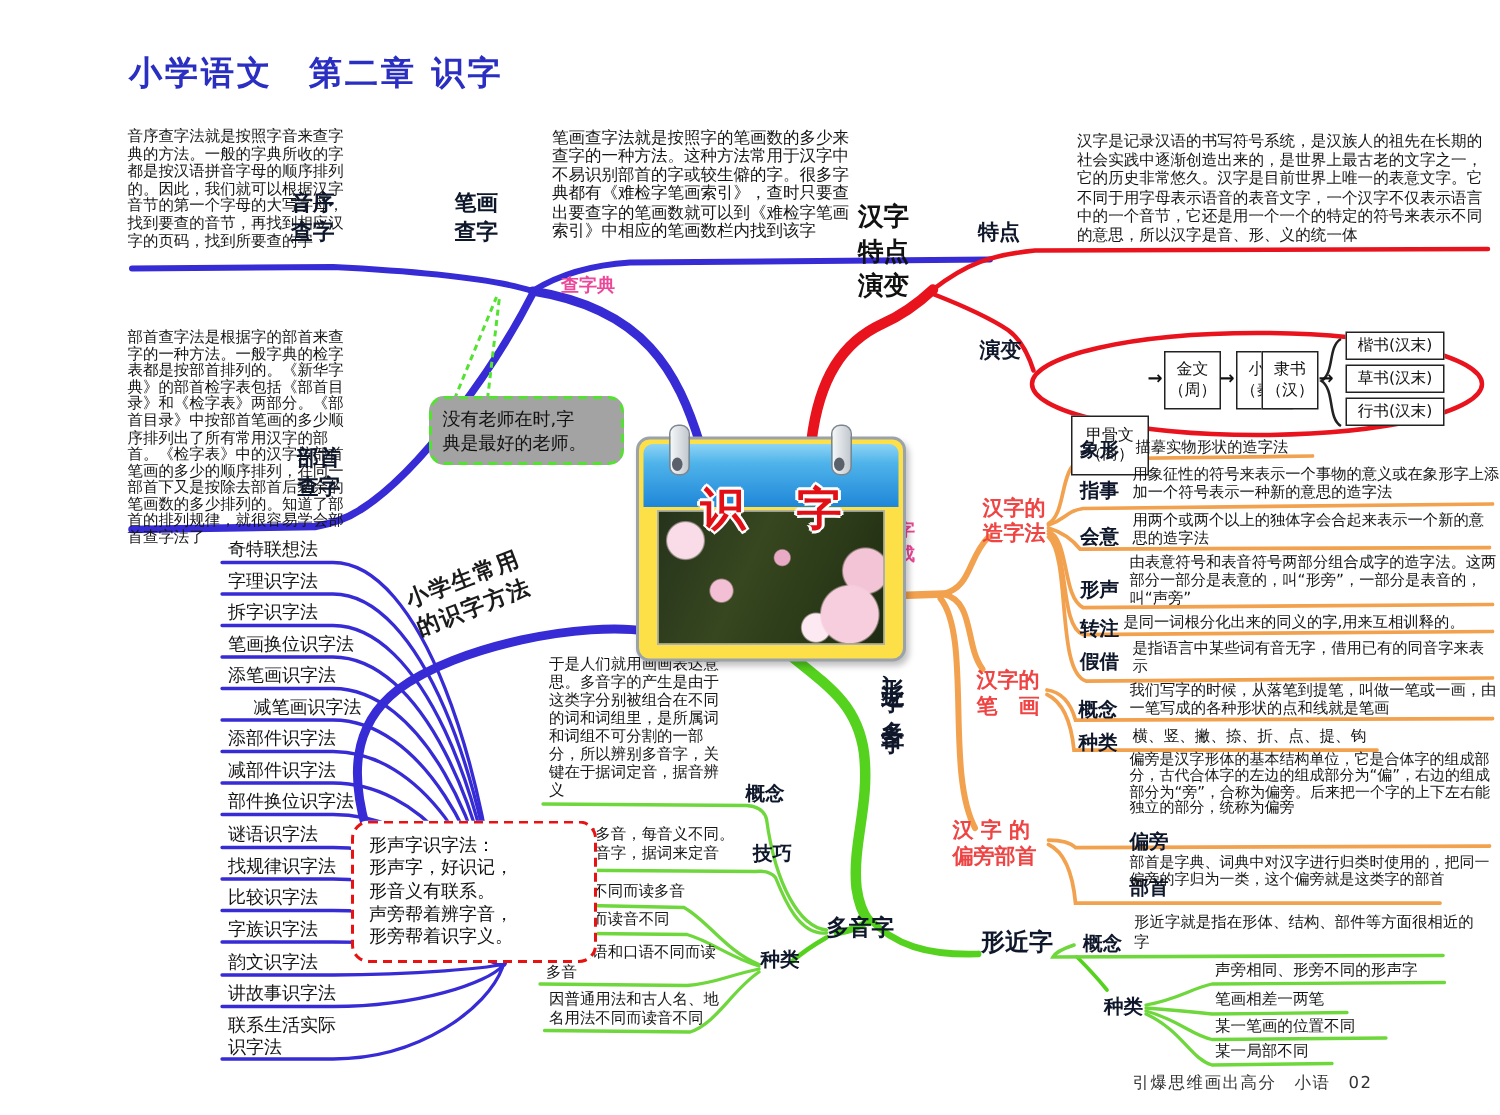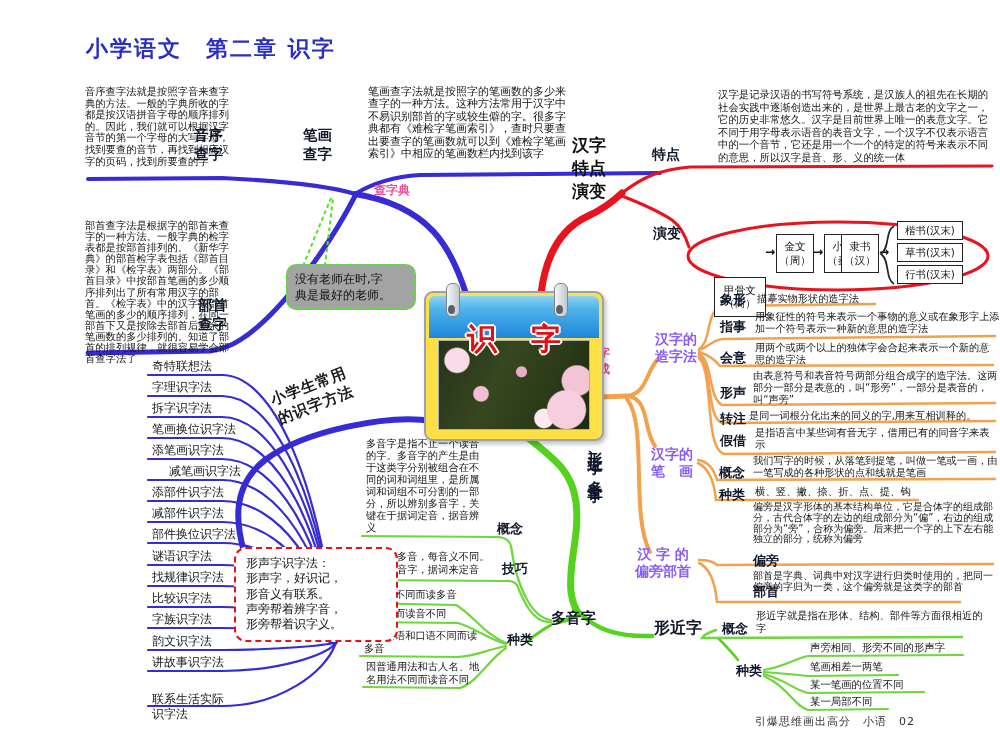--- a/index.html
+++ b/index.html
@@ -3,21 +3,21 @@
 <meta charset="utf-8">
 <style>
   html,body{margin:0;padding:0;background:#ffffff;}
   #canvas{position:relative;width:1000px;height:743px;background:#fff;overflow:hidden;
           font-family:"DejaVu Sans","Liberation Sans",sans-serif;color:#111;}
   #branches{position:absolute;left:0;top:0;z-index:1;}
   .abs{position:absolute;z-index:3;}
   .note{font-size:10.3px;line-height:11.6px;color:#151515;}
   .item{font-size:12px;white-space:nowrap;color:#151515;}
   .lbl{font-size:13px;font-weight:bold;white-space:pre-line;color:#0f172a;}
-  .midlbl{font-size:14px;font-weight:bold;white-space:pre-line;line-height:1.18;color:#8b5cf6;text-align:center;}
+  .midlbl{font-size:14px;font-weight:bold;white-space:pre-line;line-height:1.18;color:#ef4444;}
   .biglbl{font-size:12px;font-weight:bold;white-space:pre-line;line-height:1.3;color:#ec4899;}
   .nowrap{white-space:nowrap;}
   .preline{white-space:pre-line;}
   .title{font-size:22px;font-weight:bold;color:#2a2fc2;letter-spacing:2px;white-space:nowrap;}
   .footer{font-size:11px;color:#333;letter-spacing:1px;white-space:nowrap;}
   .callout-green{border:2px dashed #54e231;border-radius:10px;background:#a3a3a3;
     padding:5px 7px;font-size:12px;line-height:1.35;white-space:pre-line;z-index:4;}
   .callout-red{border:2.2px dashed #e81212;border-radius:12px;background:#fff;
     padding:7px 10px;font-size:12px;line-height:1.28;white-space:pre-line;z-index:4;}
   
@@ -214,33 +214,33 @@
   <div class="abs item" style="left:152px;top:463px;margin-left:17px;">减笔画识字法</div>
   <div class="abs item" style="left:152px;top:484px;">添部件识字法</div>
   <div class="abs item" style="left:152px;top:505px;">减部件识字法</div>
   <div class="abs item" style="left:152px;top:526px;">部件换位识字法</div>
   <div class="abs item" style="left:152px;top:548px;">谜语识字法</div>
   <div class="abs item" style="left:152px;top:569px;">找规律识字法</div>
   <div class="abs item" style="left:152px;top:590px;">比较识字法</div>
   <div class="abs item" style="left:152px;top:611px;">字族识字法</div>
   <div class="abs item" style="left:152px;top:633px;">韵文识字法</div>
   <div class="abs item" style="left:152px;top:654px;">讲故事识字法</div>
-  <div class="abs item preline" style="left:152px;top:676px;white-space:pre-line;line-height:1.25;margin-top:16px;">联系生活实际
+  <div class="abs item preline" style="left:152px;top:676px;white-space:pre-line;line-height:1.25;">联系生活实际
 识字法</div>
   <div class="abs callout-red" style="left:234px;top:547px;width:140px;">形声字识字法：
 形声字，好识记，
 形音义有联系。
 声旁帮着辨字音，
 形旁帮着识字义。</div>
 
   <div class="abs lbl vertical" style="left:584px;top:440px;height:152px;font-size:15.5px;">形近字、多音字</div>
 
   <div class="abs lbl" style="left:551px;top:609px;font-size:15px;">多音字</div>
   <div class="abs lbl" style="left:497px;top:520px;">概念</div>
-  <div class="abs note" style="left:366px;top:437px;width:114px;line-height:12px;">多音字是指不止一个读音的字。多音字的产生是由于这类字分别被组合在不同的词和词组里，是所属词和词组不可分割的一部分，所以辨别多音字，关键在于据词定音，据音辨义</div>
+  <div class="abs note" style="left:366px;top:437px;width:114px;line-height:12px;">于是人们就用画画表达意思。多音字的产生是由于这类字分别被组合在不同的词和词组里，是所属词和词组不可分割的一部分，所以辨别多音字，关键在于据词定音，据音辨义</div>
   <div class="abs lbl" style="left:502px;top:560px;">技巧</div>
   <div class="abs note" style="left:366px;top:550px;width:130px;line-height:13px;">汉字有多音，每音义不同。遇到多音字，据词来定音</div>
   <div class="abs lbl" style="left:507px;top:631px;">种类</div>
   <div class="abs note nowrap" style="left:364px;top:589px;">因词性不同而读多音</div>
   <div class="abs note nowrap" style="left:364px;top:608px;">因词义而读音不同</div>
   <div class="abs note" style="left:364px;top:629px;width:116px;line-height:12.5px;">因书面语和口语不同而读多音</div>
   <div class="abs note" style="left:366px;top:660px;width:120px;line-height:12.5px;">因普通用法和古人名、地名用法不同而读音不同</div>
 
   <div class="abs lbl" style="left:654px;top:618px;font-size:16px;">形近字</div>
   <div class="abs lbl" style="left:722px;top:620px;">概念</div>

